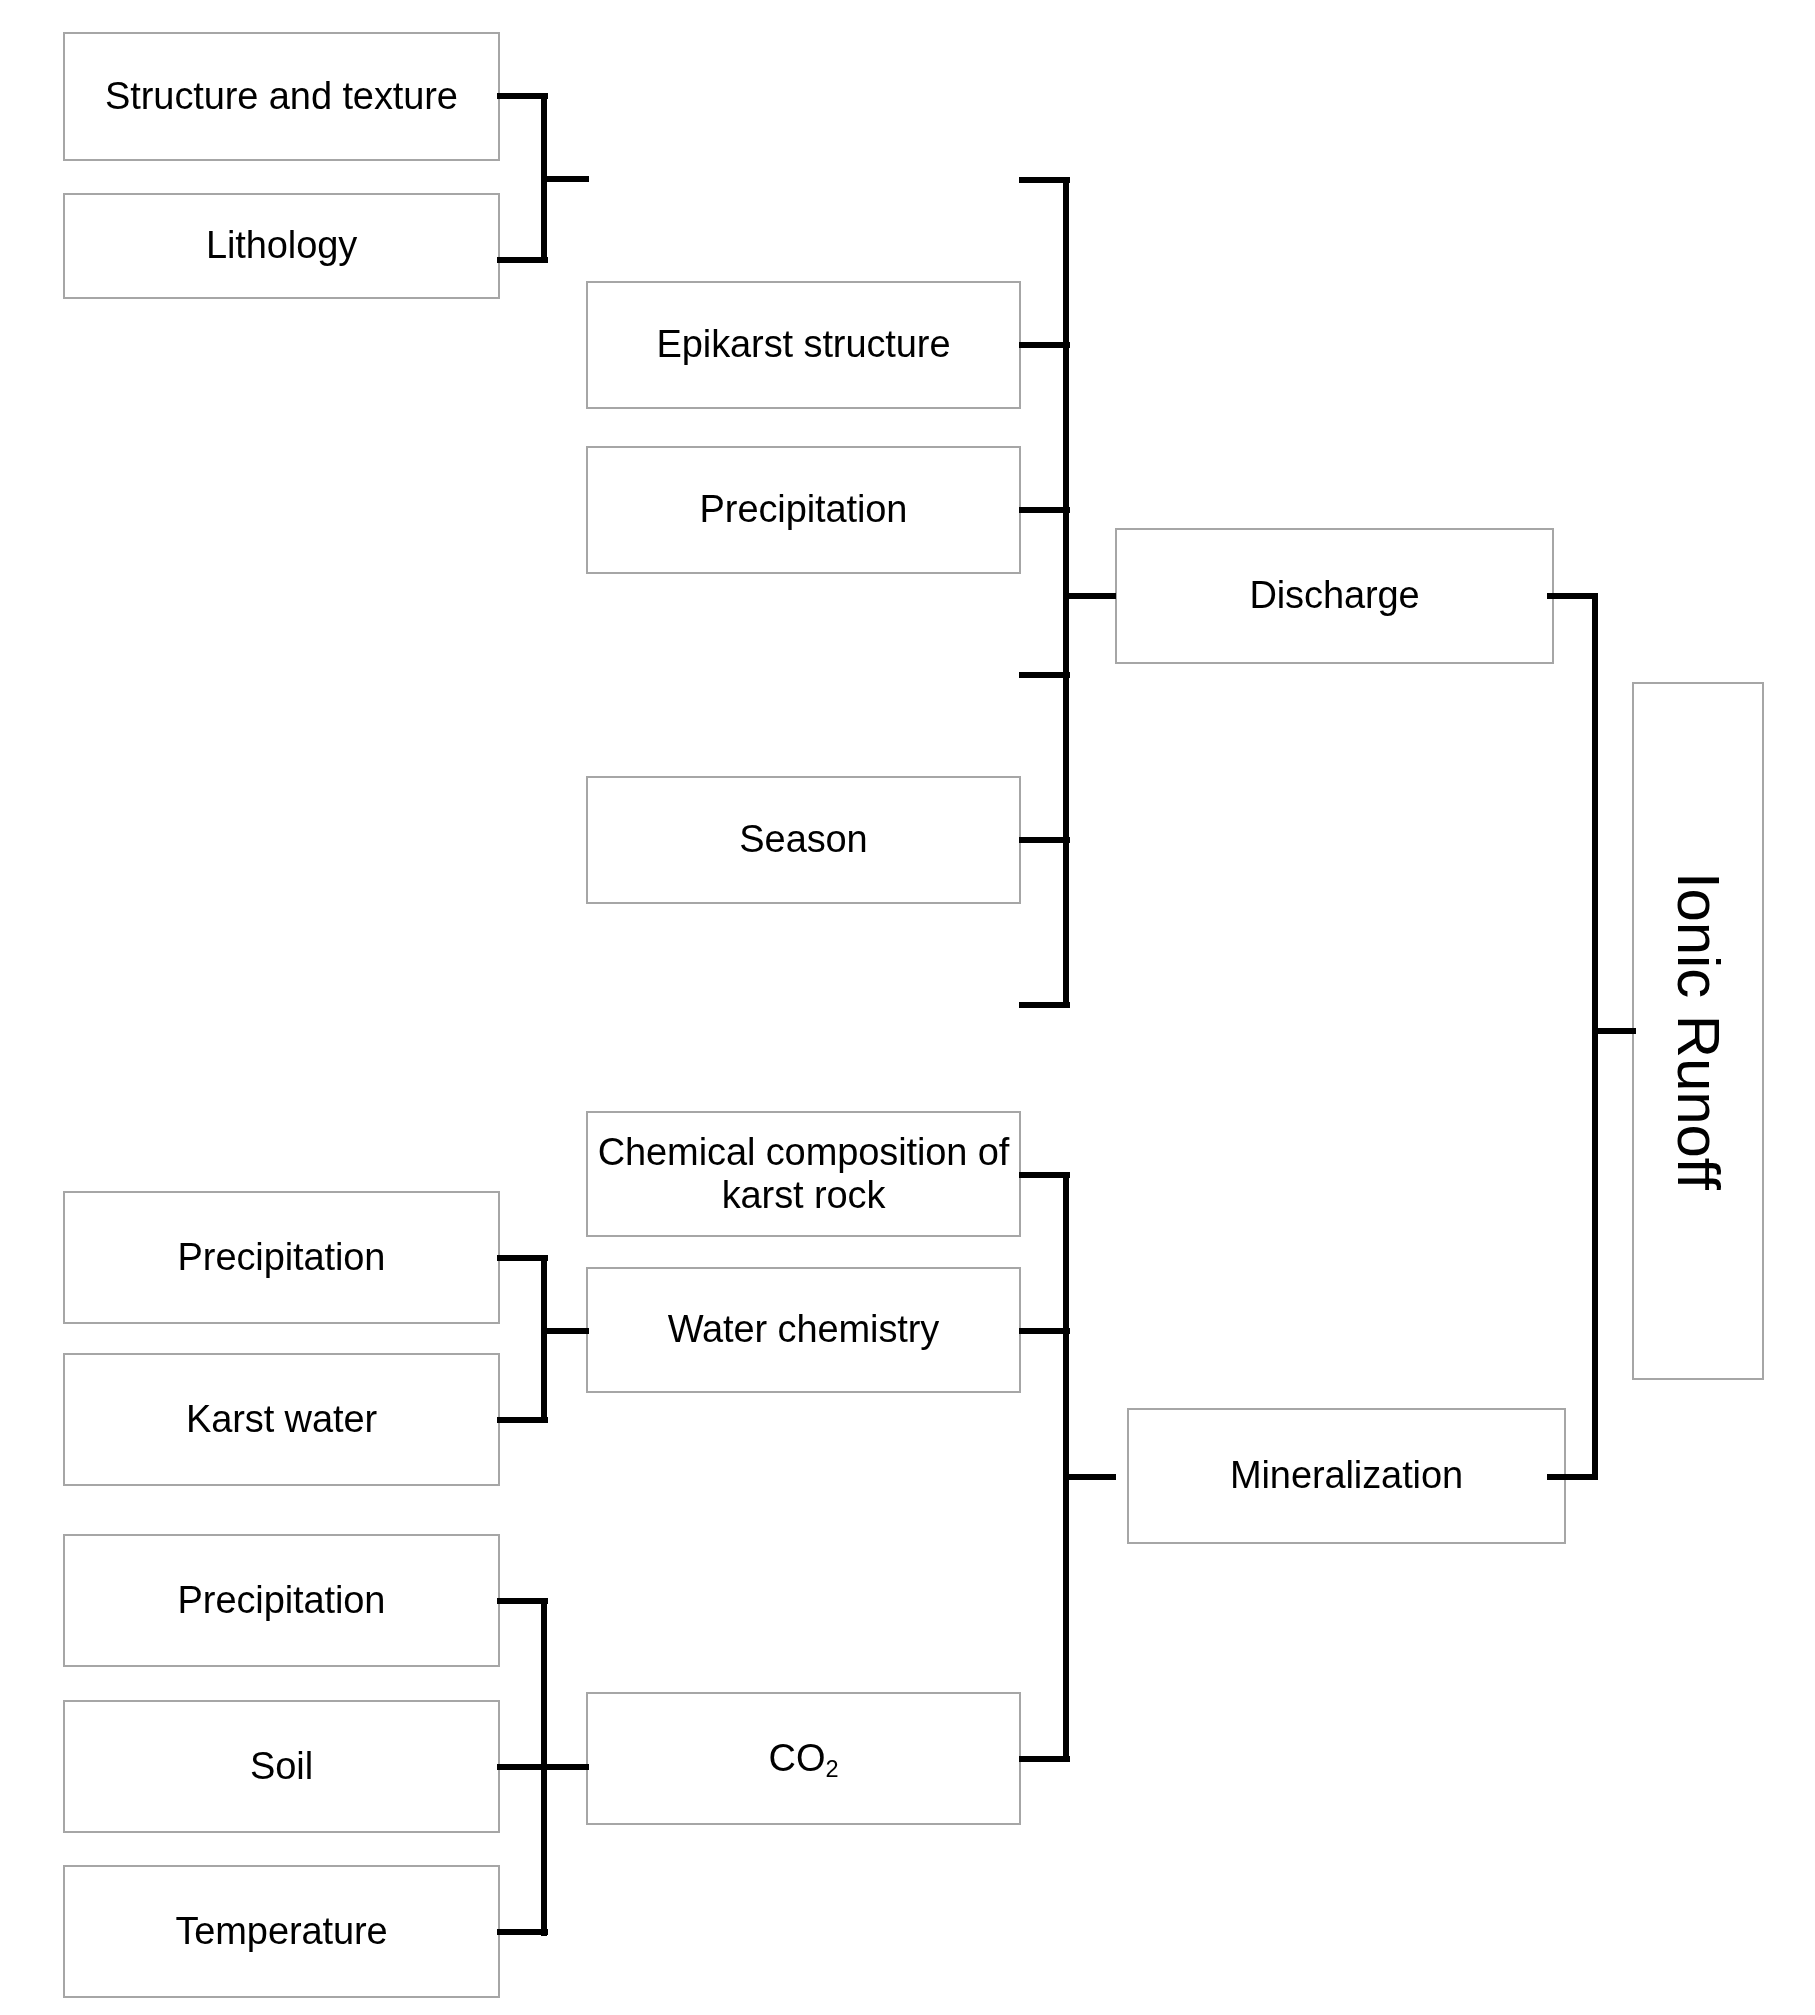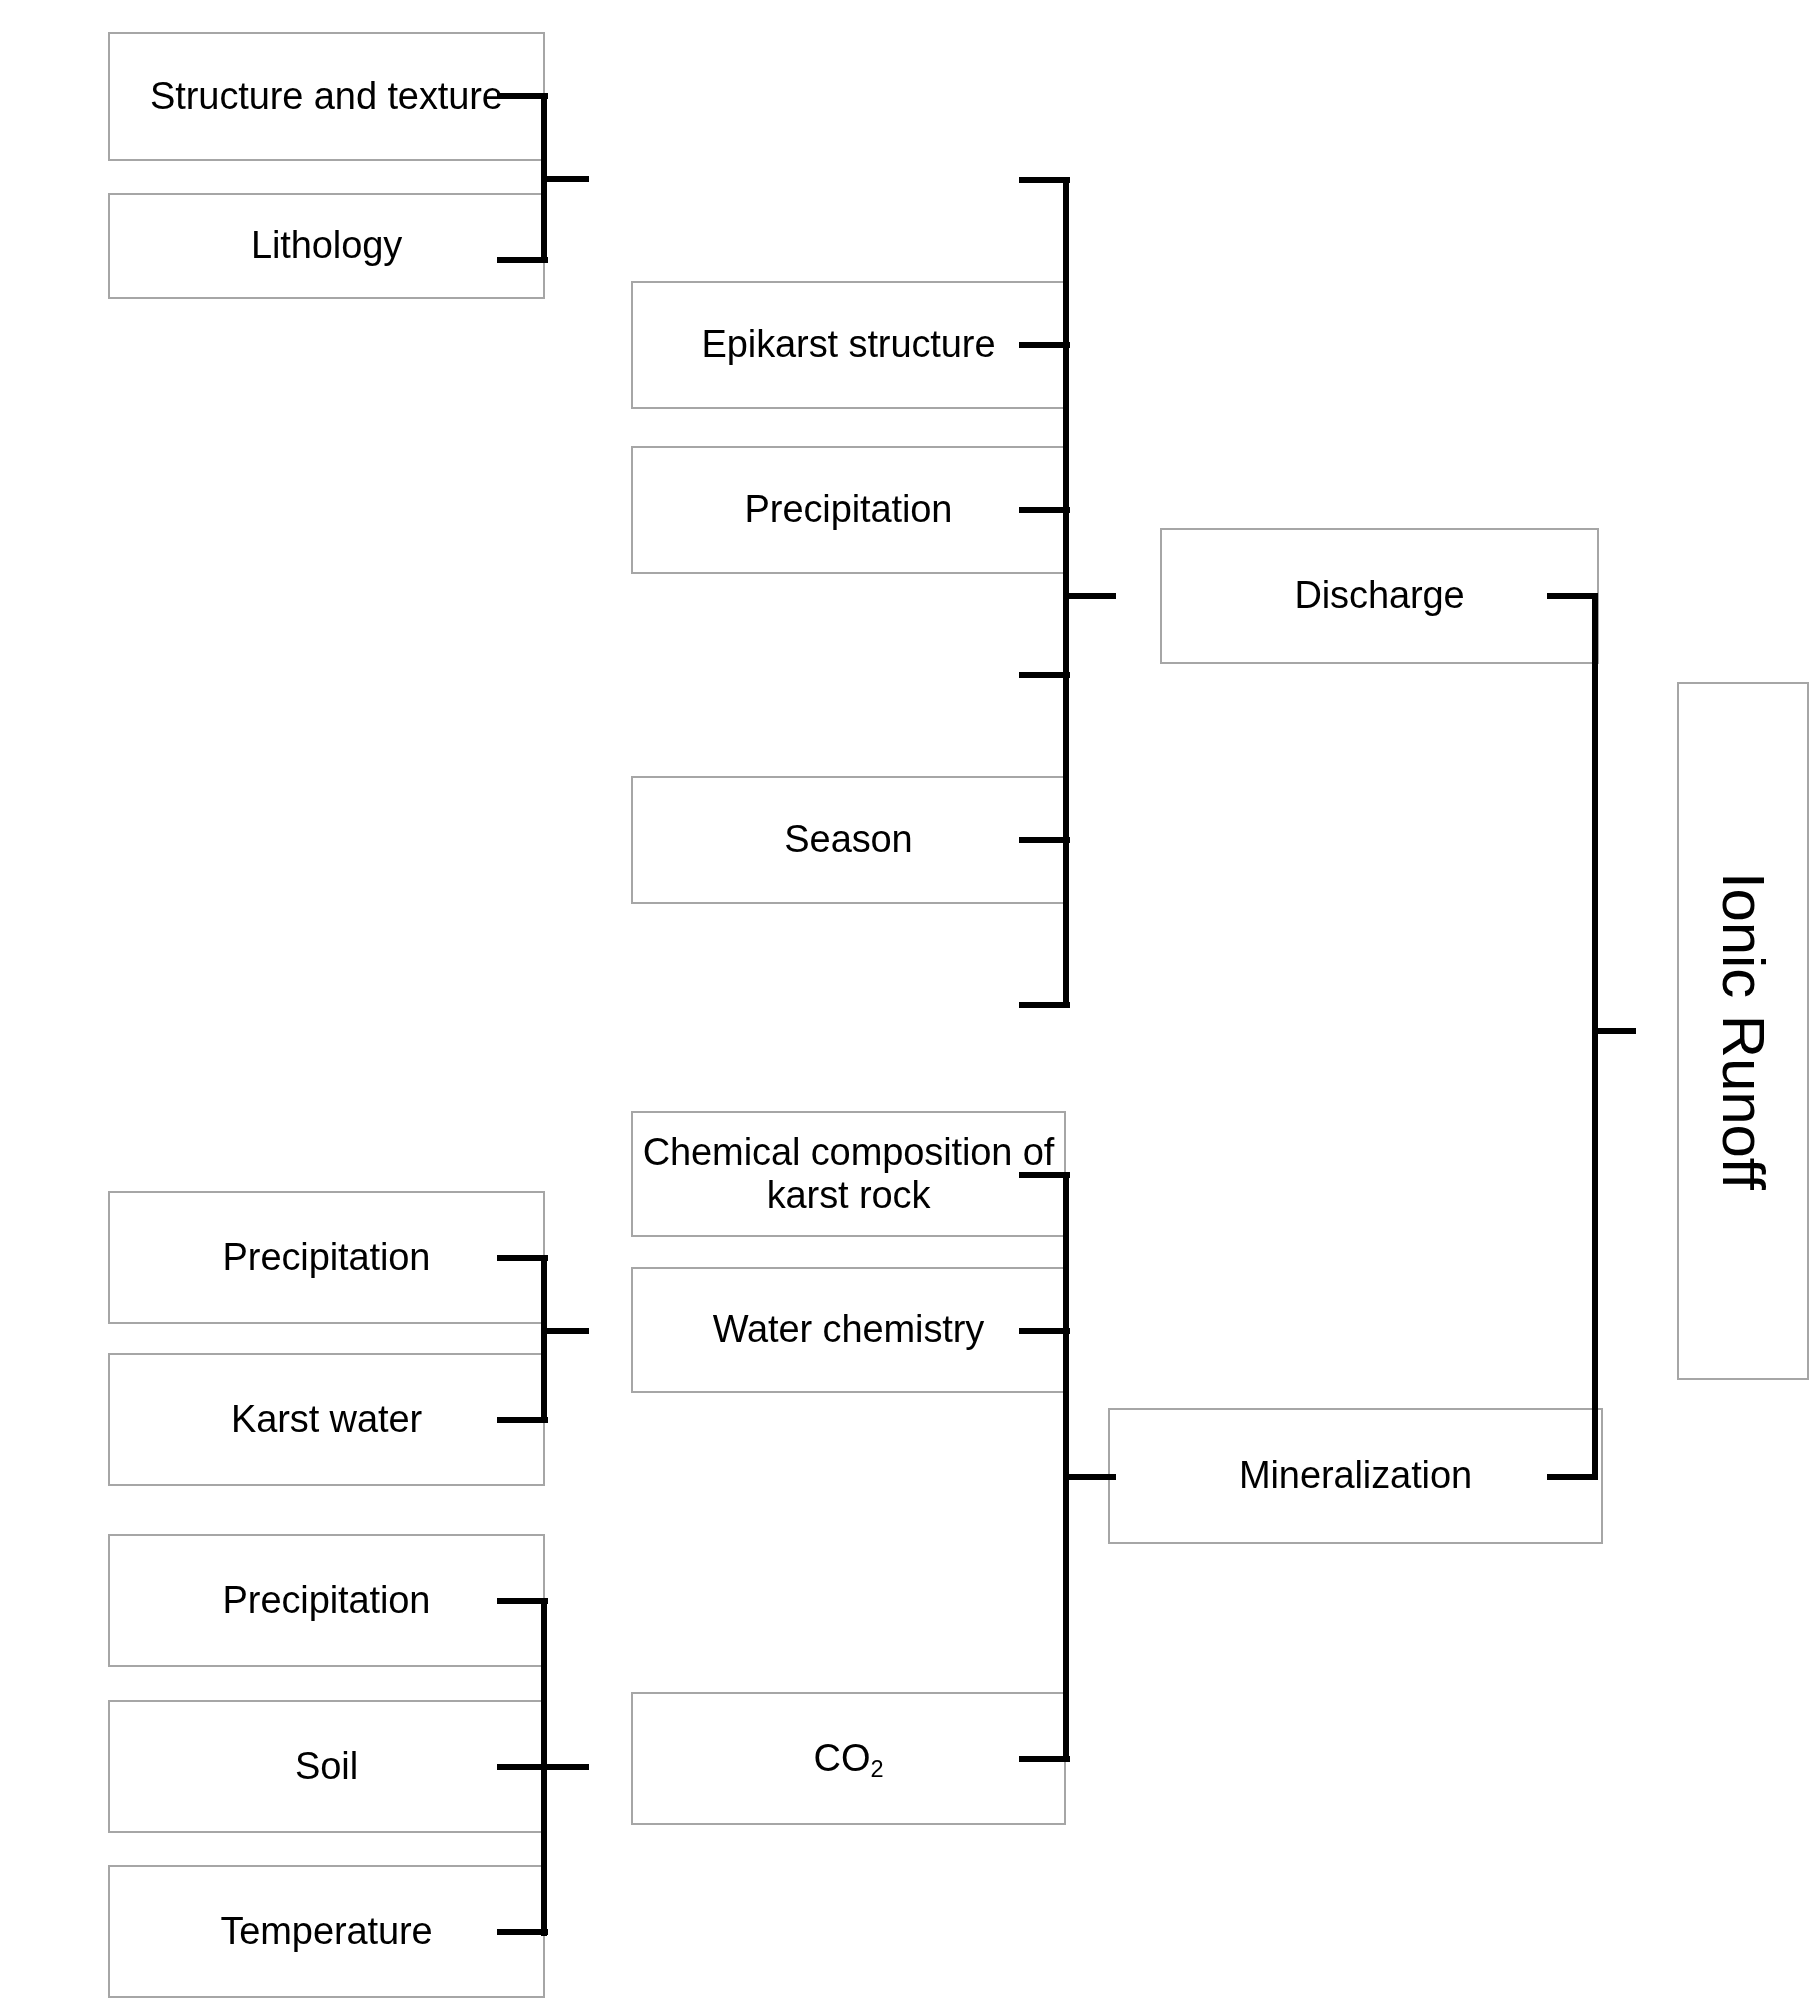--- a/index.html
+++ b/index.html
@@ -22,21 +22,20 @@
     border: 2.1px solid #a6a6a6;
     display: flex;
     align-items: center;
     justify-content: center;
     text-align: center;
     color: #000000;
     font-size: 38px;
     line-height: 1.14;
     letter-spacing: -0.1px;
     padding: 0 7px;
-    margin-left: 45px;
   }
   .node.tight { padding: 0 2.8px; }
   .node .label { display: block; width: 100%; }
   .node.vertical {
     writing-mode: vertical-rl;
     text-orientation: mixed;
     font-size: 60px;
     padding: 7px 0;
   }
   .node.vertical .label { width: auto; }
@@ -110,21 +109,21 @@
   </div>
 
   <div class="node" style="left:586px; top:1692px; width:435px; height:133px;">
     <span class="label"><span>CO</span><sub>2</sub></span>
   </div>
 
   <div class="node" style="left:1115px; top:528px; width:439px; height:136px;">
     <span class="label">Discharge</span>
   </div>
 
-  <div class="node" style="left:1063px; top:1408px; width:495px; height:136px;text-align:center;">
+  <div class="node" style="left:1127px; top:1408px; width:439px; height:136px;text-align:center;">
     <span class="label">Mineralization</span>
   </div>
 
   <div class="node vertical" style="left:1632px; top:682px; width:132px; height:698px;">
     <span class="label">Ionic Runoff</span>
   </div>
 
   <div class="conn h" style="left:497px; top:93px; width:51px;"></div>
   <div class="conn h" style="left:497px; top:257px; width:51px;"></div>
   <div class="conn v" style="left:541px; top:93px; height:170px;"></div>

